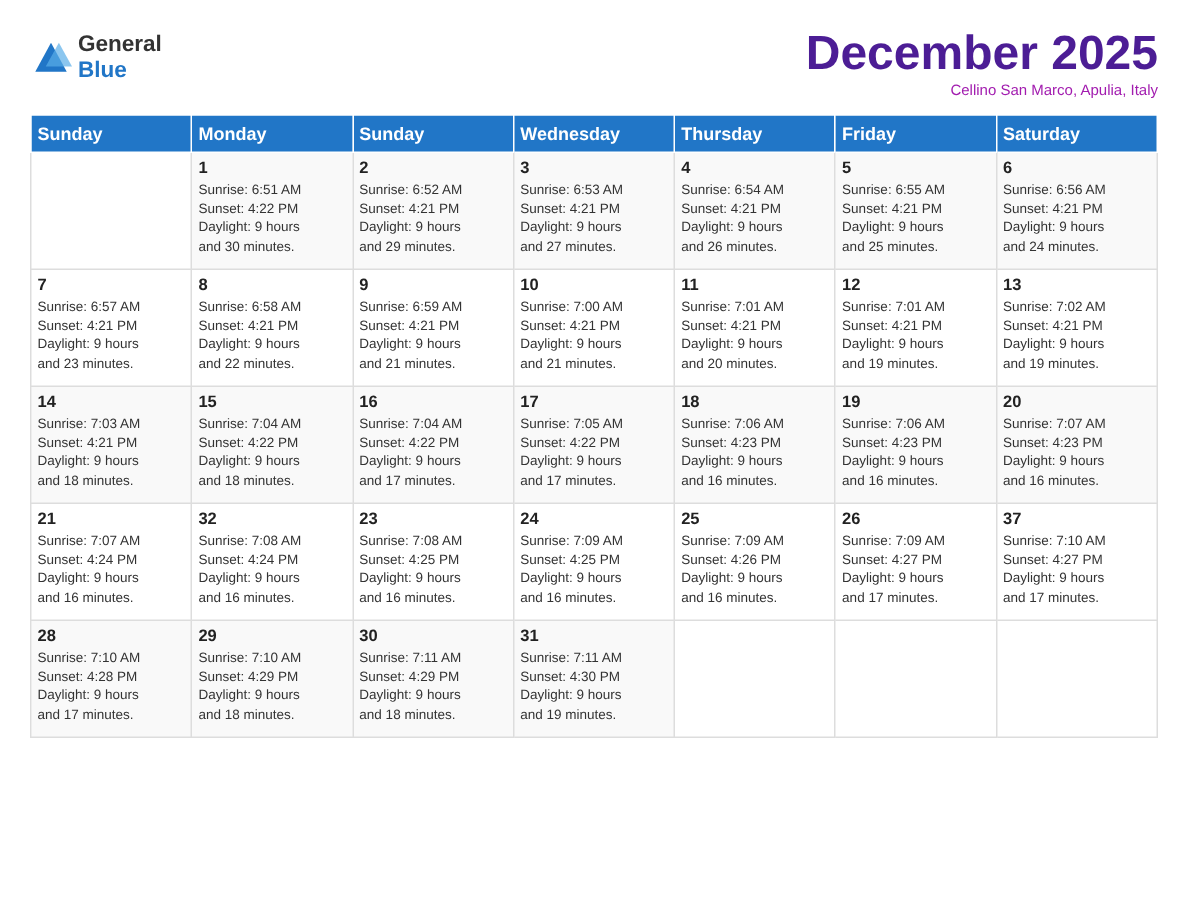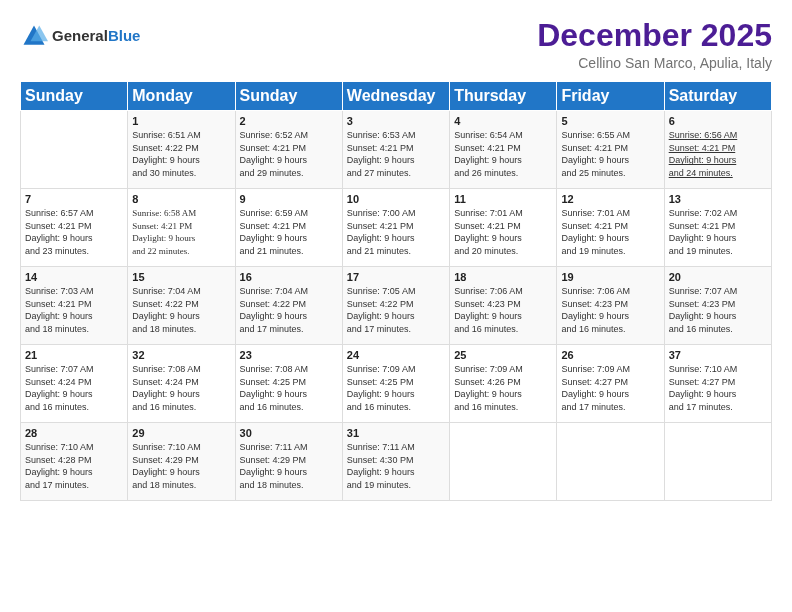--- a/index.html
+++ b/index.html
@@ -23,21 +23,21 @@
       margin-bottom: 10px;
     }
     .logo {
       display: flex;
       align-items: center;
       gap: 4px;
       margin-top: 4px;
     }
     .logo-text {
       display: flex;
-      flex-direction: row;
+      flex-direction: column;
       line-height: 1.1;
     }
     .logo-general {
       font-size: 15px;
       font-weight: bold;
       color: #333;
     }
     .logo-blue {
       font-size: 15px;
       font-weight: bold;
@@ -50,33 +50,33 @@
     .title-block {
       text-align: right;
     }
     .month-title {
       font-size: 32px;
       font-weight: bold;
       color: #4c1d95;
       line-height: 1.1;
     }
     .subtitle {
-      font-size: 14px;
-      color: #737373;
+      font-size: 10px;
+      color: #a21caf;
       margin-top: 2px;
     }
     table {
       width: 100%;
       border-collapse: collapse;
       table-layout: fixed;
     }
     thead tr th {
       background-color: #2176c7;
       color: #fff;
-      font-size: 16px;
+      font-size: 12px;
       font-weight: bold;
       padding: 5px 4px;
       text-align: left;
       border: 1px solid #fff;
     }
     tbody tr td {
       vertical-align: top;
       border: 1px solid #ddd;
       padding: 4px 4px 3px 4px;
       font-size: 9.5px;
@@ -169,37 +169,37 @@
           </td>
           <td>
             <span class="day-number">5</span>
             <div class="day-info" style="white-space: pre-line;">Sunrise: 6:55 AM
 Sunset: 4:21 PM
 Daylight: 9 hours
 and 25 minutes.</div>
           </td>
           <td>
             <span class="day-number">6</span>
-            <div class="day-info" style="white-space: pre-line; text-decoration: underline;">Sunrise: 6:56 AM
+            <div class="day-info" style="white-space: pre-line;">Sunrise: 6:56 AM
 Sunset: 4:21 PM
 Daylight: 9 hours
 and 24 minutes.</div>
           </td>
         </tr>
         <tr>
           <td>
             <span class="day-number">7</span>
             <div class="day-info" style="white-space: pre-line;">Sunrise: 6:57 AM
 Sunset: 4:21 PM
 Daylight: 9 hours
 and 23 minutes.</div>
           </td>
           <td>
             <span class="day-number">8</span>
-            <div class="day-info" style="white-space: pre-line; font-family: Liberation Serif, serif;">Sunrise: 6:58 AM
+            <div class="day-info" style="white-space: pre-line;">Sunrise: 6:58 AM
 Sunset: 4:21 PM
 Daylight: 9 hours
 and 22 minutes.</div>
           </td>
           <td>
             <span class="day-number">9</span>
             <div class="day-info" style="white-space: pre-line;">Sunrise: 6:59 AM
 Sunset: 4:21 PM
 Daylight: 9 hours
 and 21 minutes.</div>

